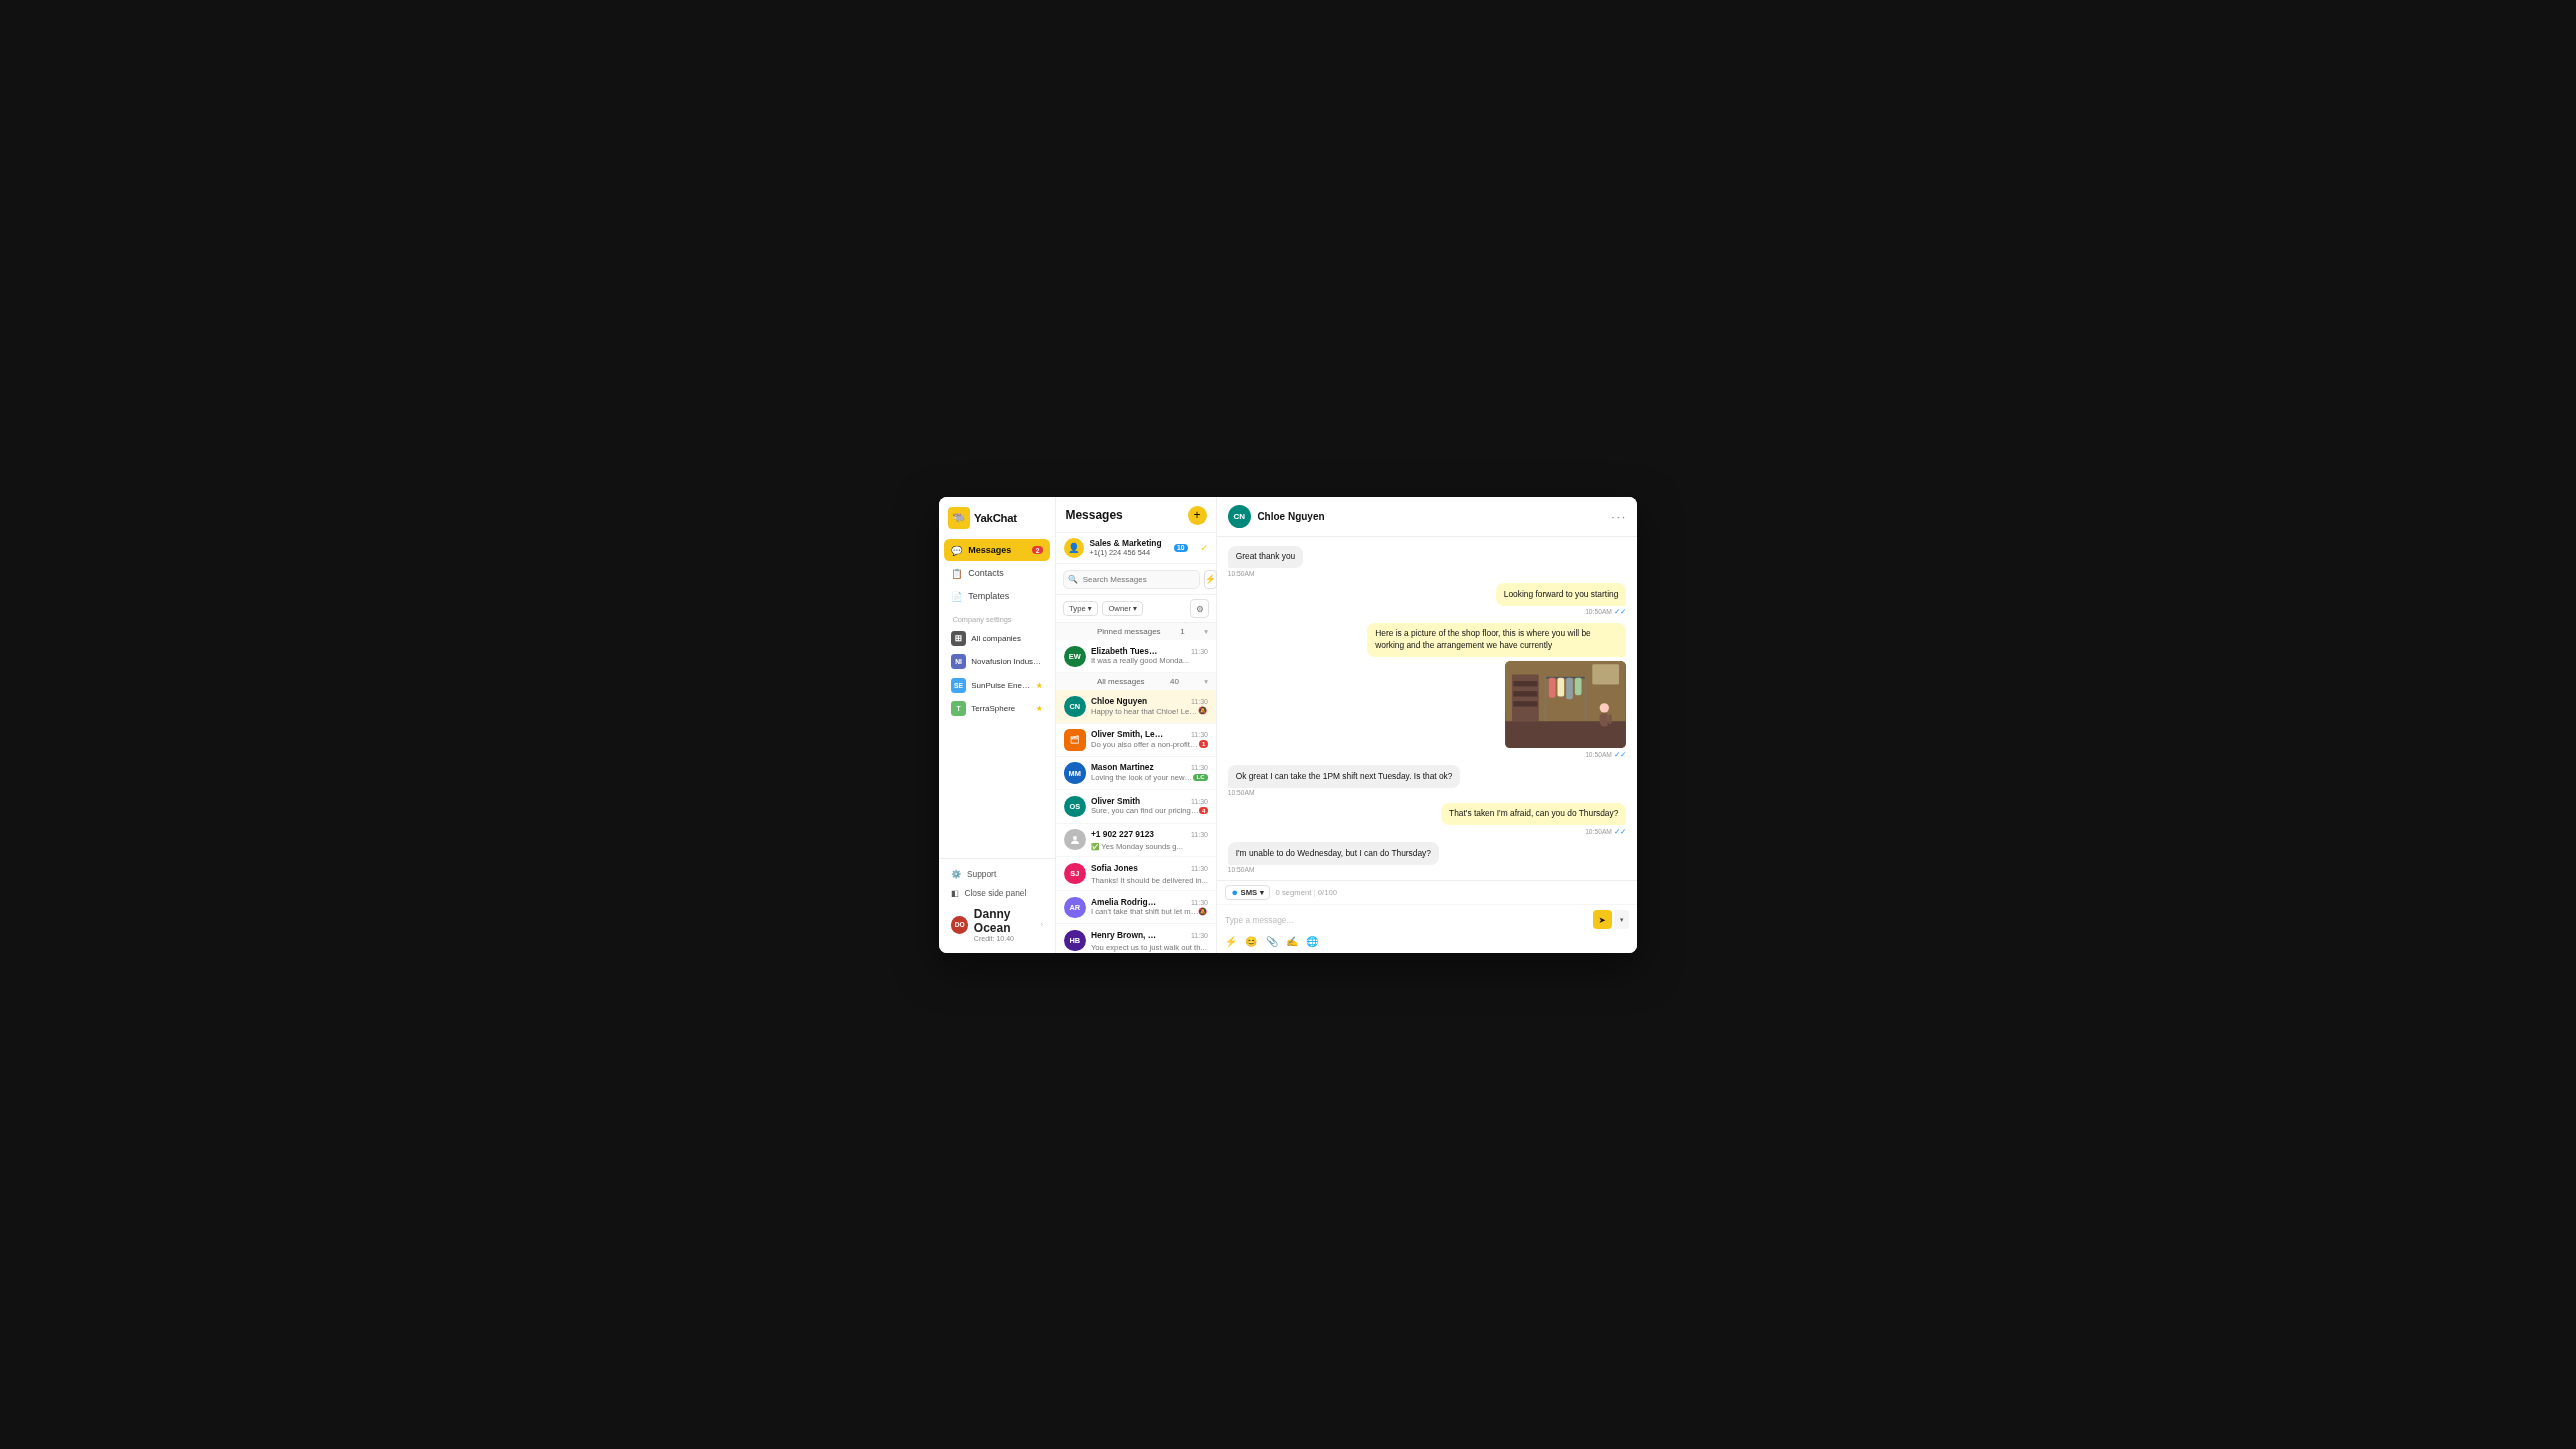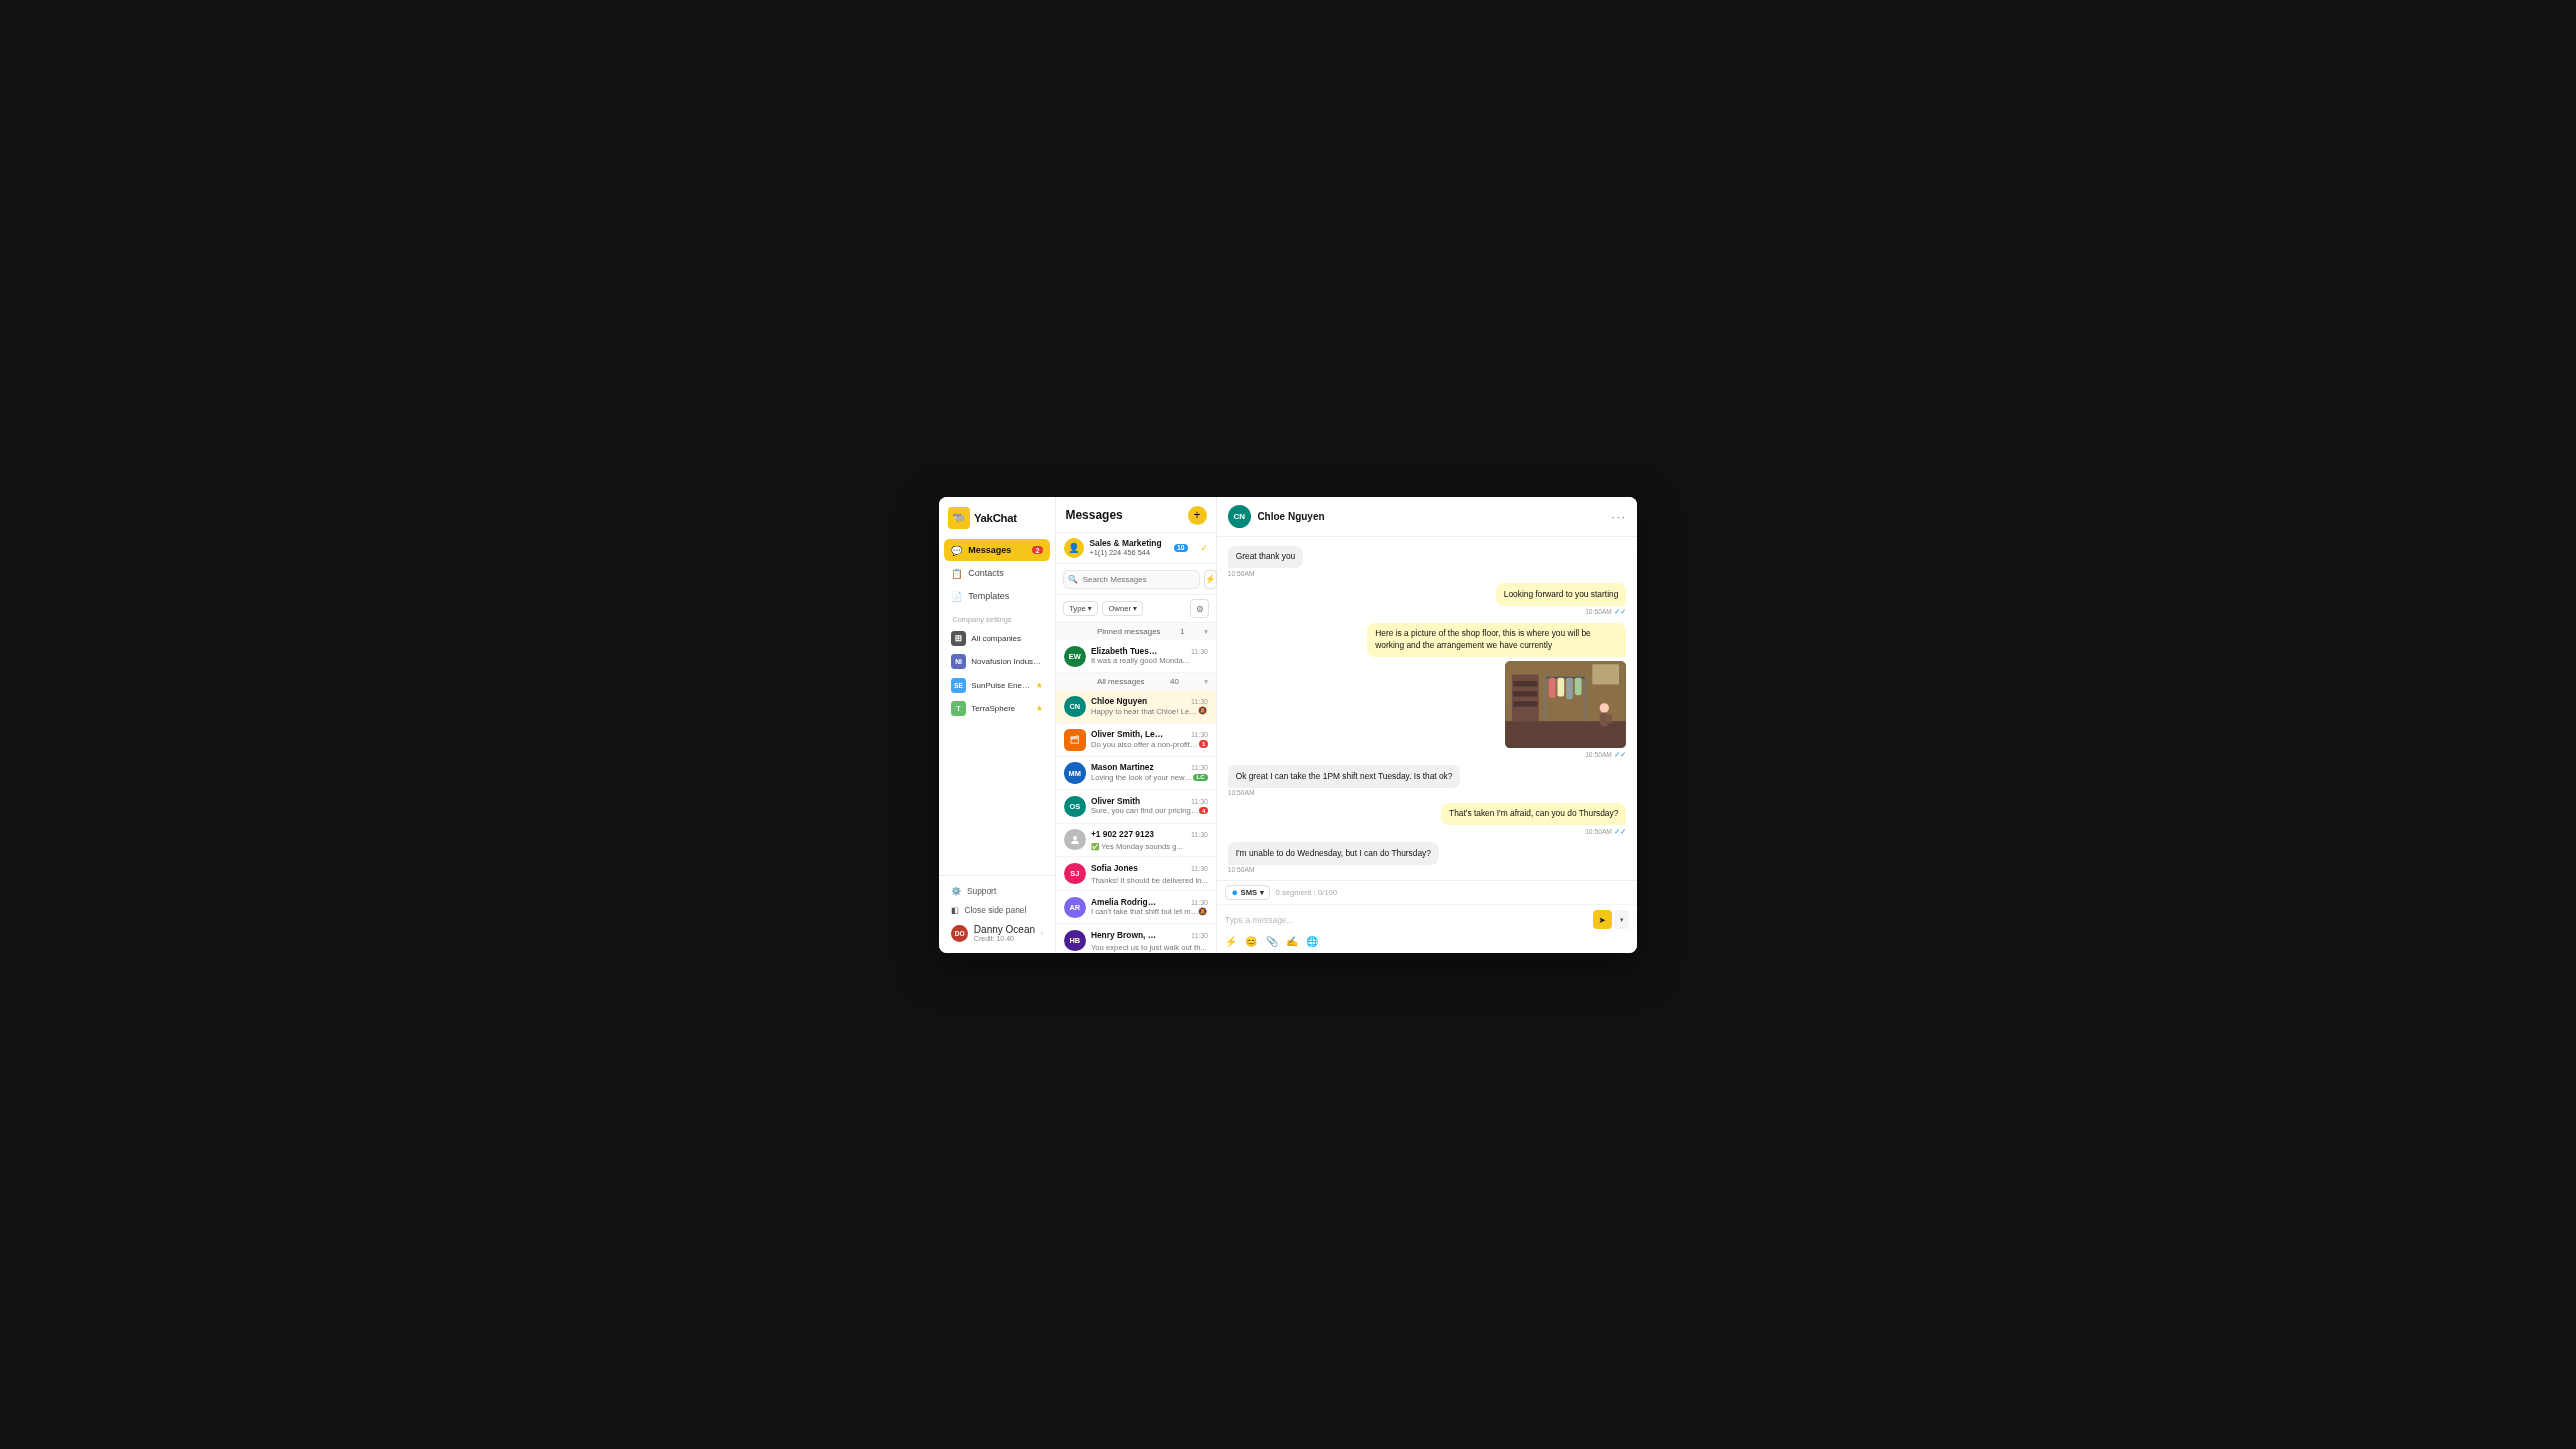--- a/index.html
+++ b/index.html
@@ -143,21 +143,21 @@
       border-radius: 50%;
       background: #c0392b;
       color: #fff;
       font-size: 6.7px;
       font-weight: 700;
       display: flex;
       align-items: center;
       justify-content: center;
     }
     .user-info { flex: 1; }
-    .user-name { font-size: 10px; font-weight: 400; color: #222; }
+    .user-name { font-size: 12px; font-weight: 700; color: #222; }
     .user-credit { font-size: 7px; color: #888; }
     .chevron-right { color: #bbb; font-size: 7.4px; margin-left: auto; }
 
     
     .messages-panel {
       width: 161px;
       border-right: 0.7px solid #eee;
       display: flex;
       flex-direction: column;
       flex-shrink: 0;

